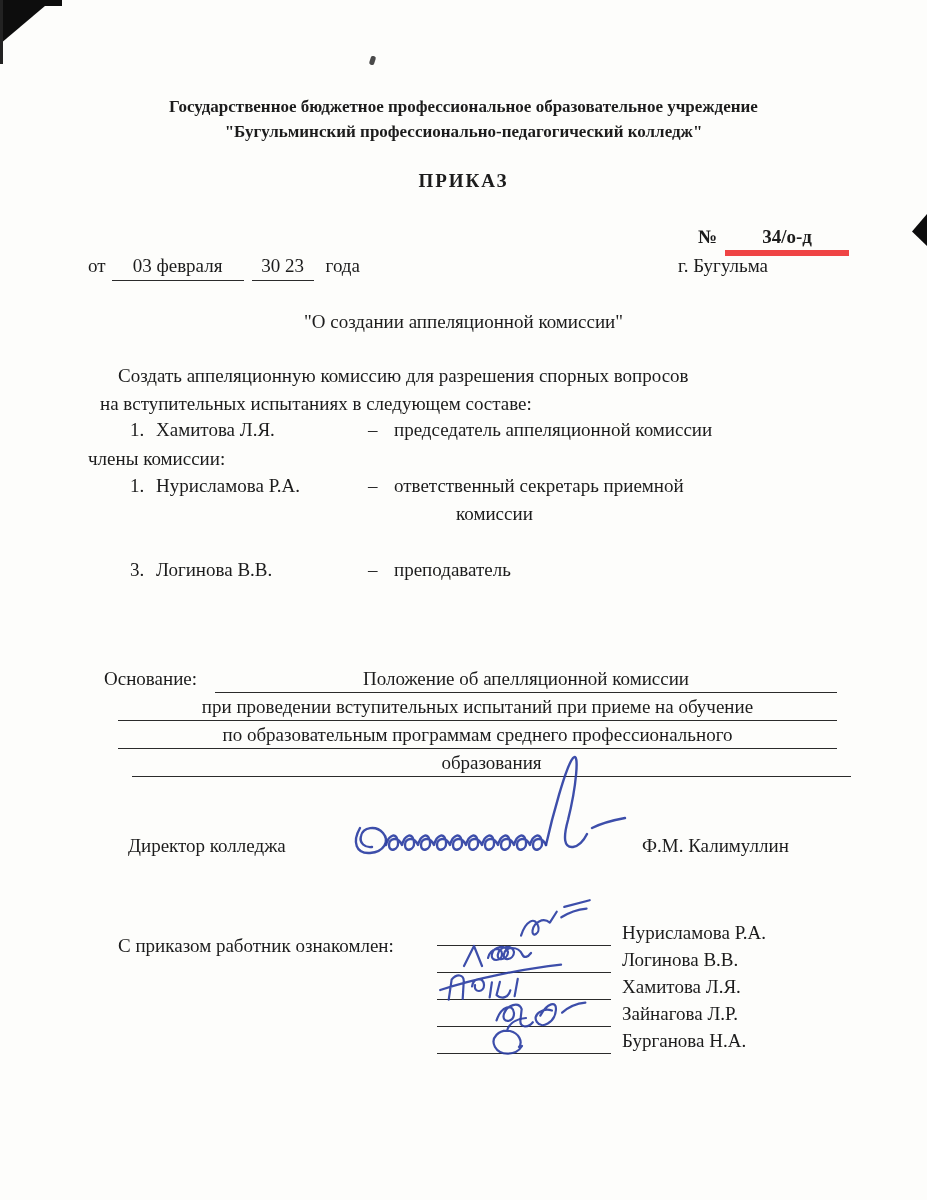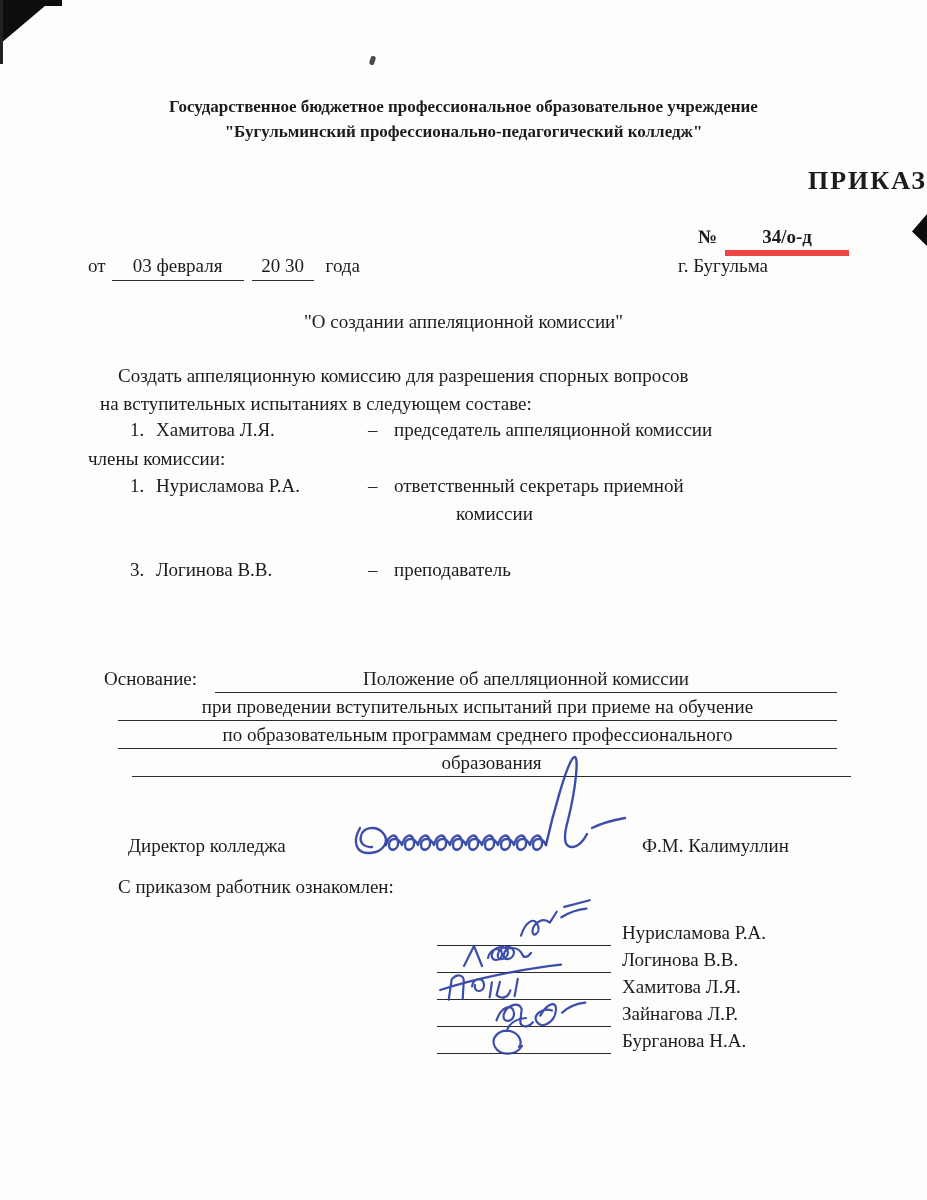--- a/index.html
+++ b/index.html
@@ -9,21 +9,21 @@
     margin:0 auto;
     background:#fdfdfb;
     overflow:hidden;
     font-family:"Liberation Serif","DejaVu Serif",serif;
     color:#1c1c1c;
   }
   .abs{position:absolute;}
 
   
   .org-header{top:94px;left:0;width:100%;text-align:center;font-weight:bold;font-size:17px;line-height:25px;}
-  .doc-type{top:168px;left:0;width:100%;text-align:right;font-weight:bold;font-size:26px;letter-spacing:2px;line-height:25px;}
+  .doc-type{top:168px;left:0;width:100%;text-align:center;font-weight:bold;font-size:19px;letter-spacing:2px;line-height:25px;}
 
   
   .number-row{top:223px;left:698px;height:27px;font-size:19px;font-weight:bold;line-height:27px;}
   .number-value{display:inline-block;width:124px;text-align:center;border-bottom:6px solid #ef4444;margin-left:8px;height:27px;}
   .date-row{top:252px;left:88px;height:28px;font-size:19px;line-height:27px;white-space:nowrap;}
   .date-seg{display:inline-block;text-align:center;border-bottom:1.5px solid #2b2b2b;height:28px;}
   .date-value{width:132px;margin-left:6px;}
   .date-year{width:62px;margin-left:8px;}
   .date-suffix{margin-left:12px;}
   .city{top:252px;left:678px;font-size:19px;line-height:27px;}
@@ -47,21 +47,21 @@
   .basis-line{border-bottom:1.5px solid #2b2b2b;height:28px;line-height:29px;text-align:center;font-size:19px;white-space:nowrap;}
   .basis-1{top:664px;left:215px;width:622px;}
   .basis-2{top:692px;left:118px;width:719px;}
   .basis-3{top:720px;left:118px;width:719px;}
   .basis-4{top:748px;left:132px;width:719px;}
 
   
   .director-title{top:832px;left:128px;height:28px;line-height:28px;font-size:19px;}
   .director-name{top:832px;left:642px;height:28px;line-height:28px;font-size:19px;white-space:nowrap;}
 
-  .ack-label{top:873px;left:118px;height:27px;line-height:27px;font-size:19px;}
+  .ack-label{top:932px;left:118px;height:27px;line-height:27px;font-size:19px;}
   .ack-row{left:437px;width:430px;height:27px;}
   .ack-line{position:absolute;left:0;top:0;width:174px;height:26px;border-bottom:1.5px solid #2b2b2b;}
   .ack-name{position:absolute;left:185px;top:0;line-height:27px;font-size:19px;white-space:nowrap;}
 
   .sig{position:absolute;pointer-events:none;}
   .sig path{fill:none;stroke:#2c3fa3;stroke-width:2.2;stroke-linecap:round;stroke-linejoin:round;opacity:.92;}
   .sig-director path{stroke-width:2.4;}
 
   
   .artifact-corner{top:0;left:0;width:52px;height:44px;background:#0d0d0d;clip-path:polygon(0 0,100% 0,0 100%);}
@@ -81,21 +81,21 @@
     <div>"Бугульминский профессионально-педагогический колледж"</div>
   </div>
 
   <div class="abs doc-type">ПРИКАЗ</div>
 
   <div class="abs number-row">
     <span>№</span><span class="number-value">34/о-д</span>
   </div>
 
   <div class="abs date-row">
-    <span>от</span><span class="date-seg date-value">03 февраля</span><span class="date-seg date-year">20 30</span><span class="date-suffix">года</span>
+    <span>от</span><span class="date-seg date-value">03 февраля</span><span class="date-seg date-year">30 23</span><span class="date-suffix">года</span>
   </div>
   <div class="abs city">г. Бугульма</div>
 
   <div class="abs subject">"О создании аппеляционной комиссии"</div>
 
   <div class="abs intro-1">Создать аппеляционную комиссию для разрешения спорных вопросов</div>
   <div class="abs intro-2">на вступительных испытаниях в следующем составе:</div>
 
   <div class="abs list-row" style="top:416px;">
     <span class="col-num">1.</span><span class="col-name">Хамитова Л.Я.</span><span class="col-dash">–</span><span class="col-role">председатель аппеляционной комиссии</span>

